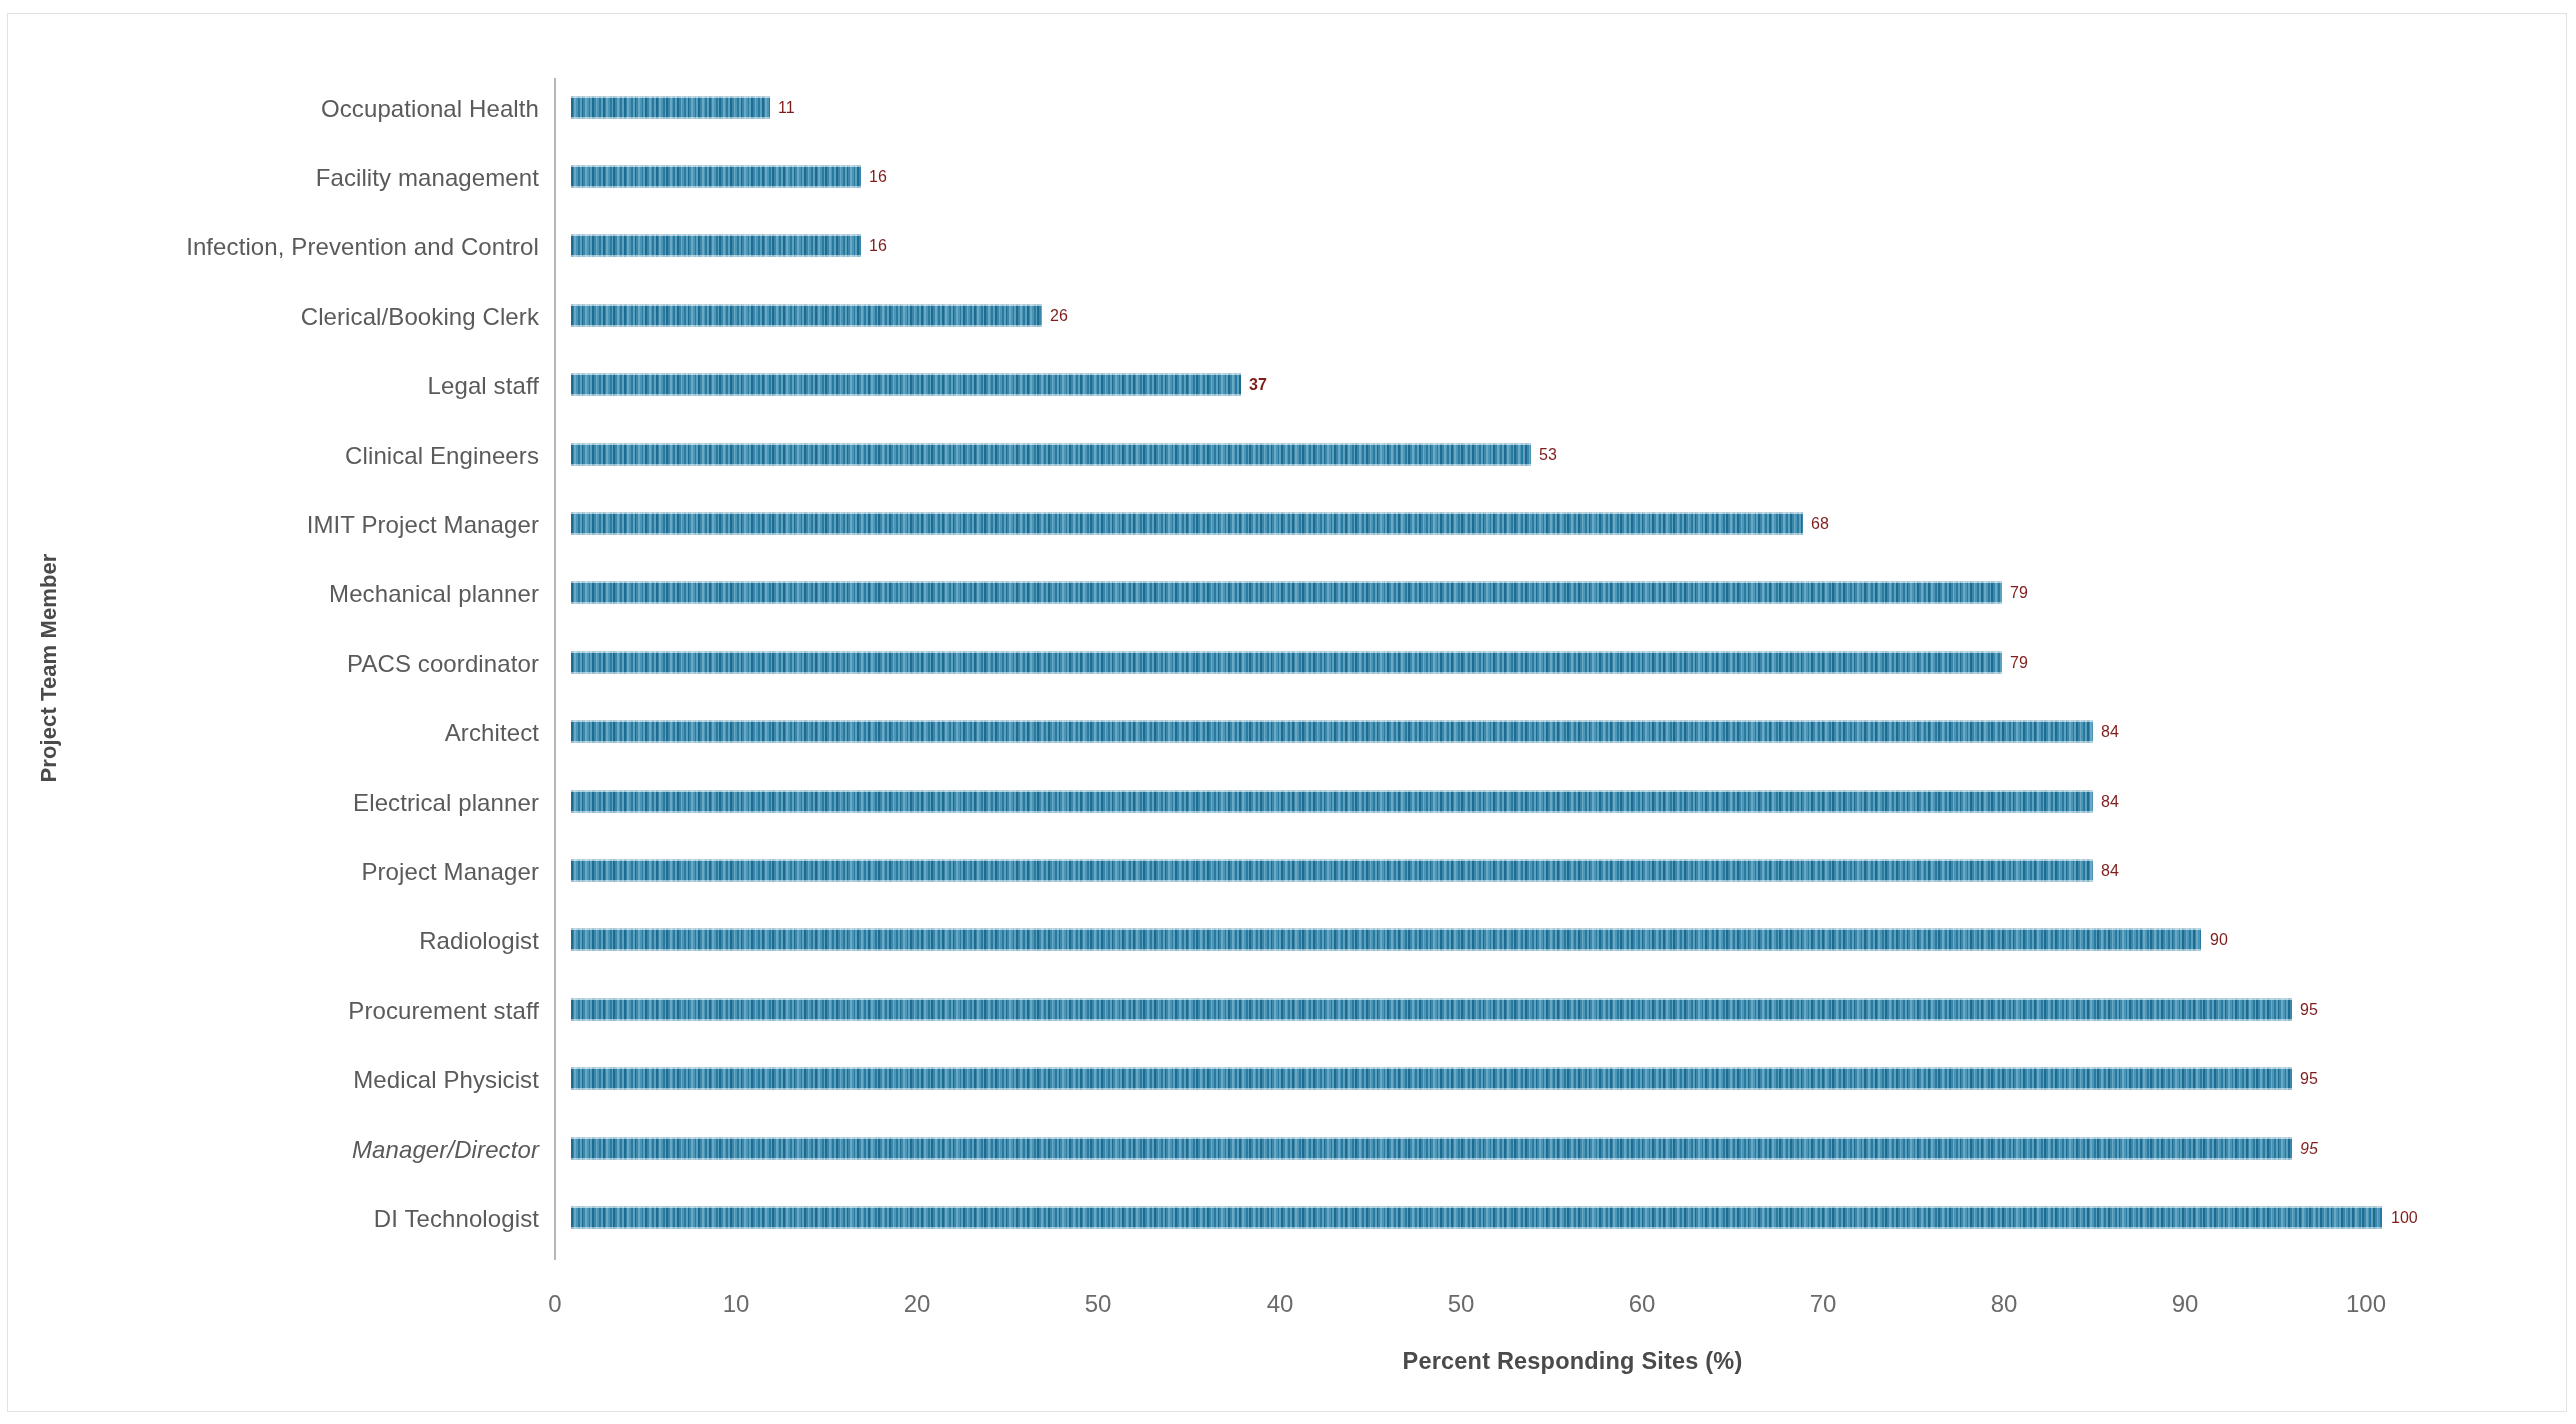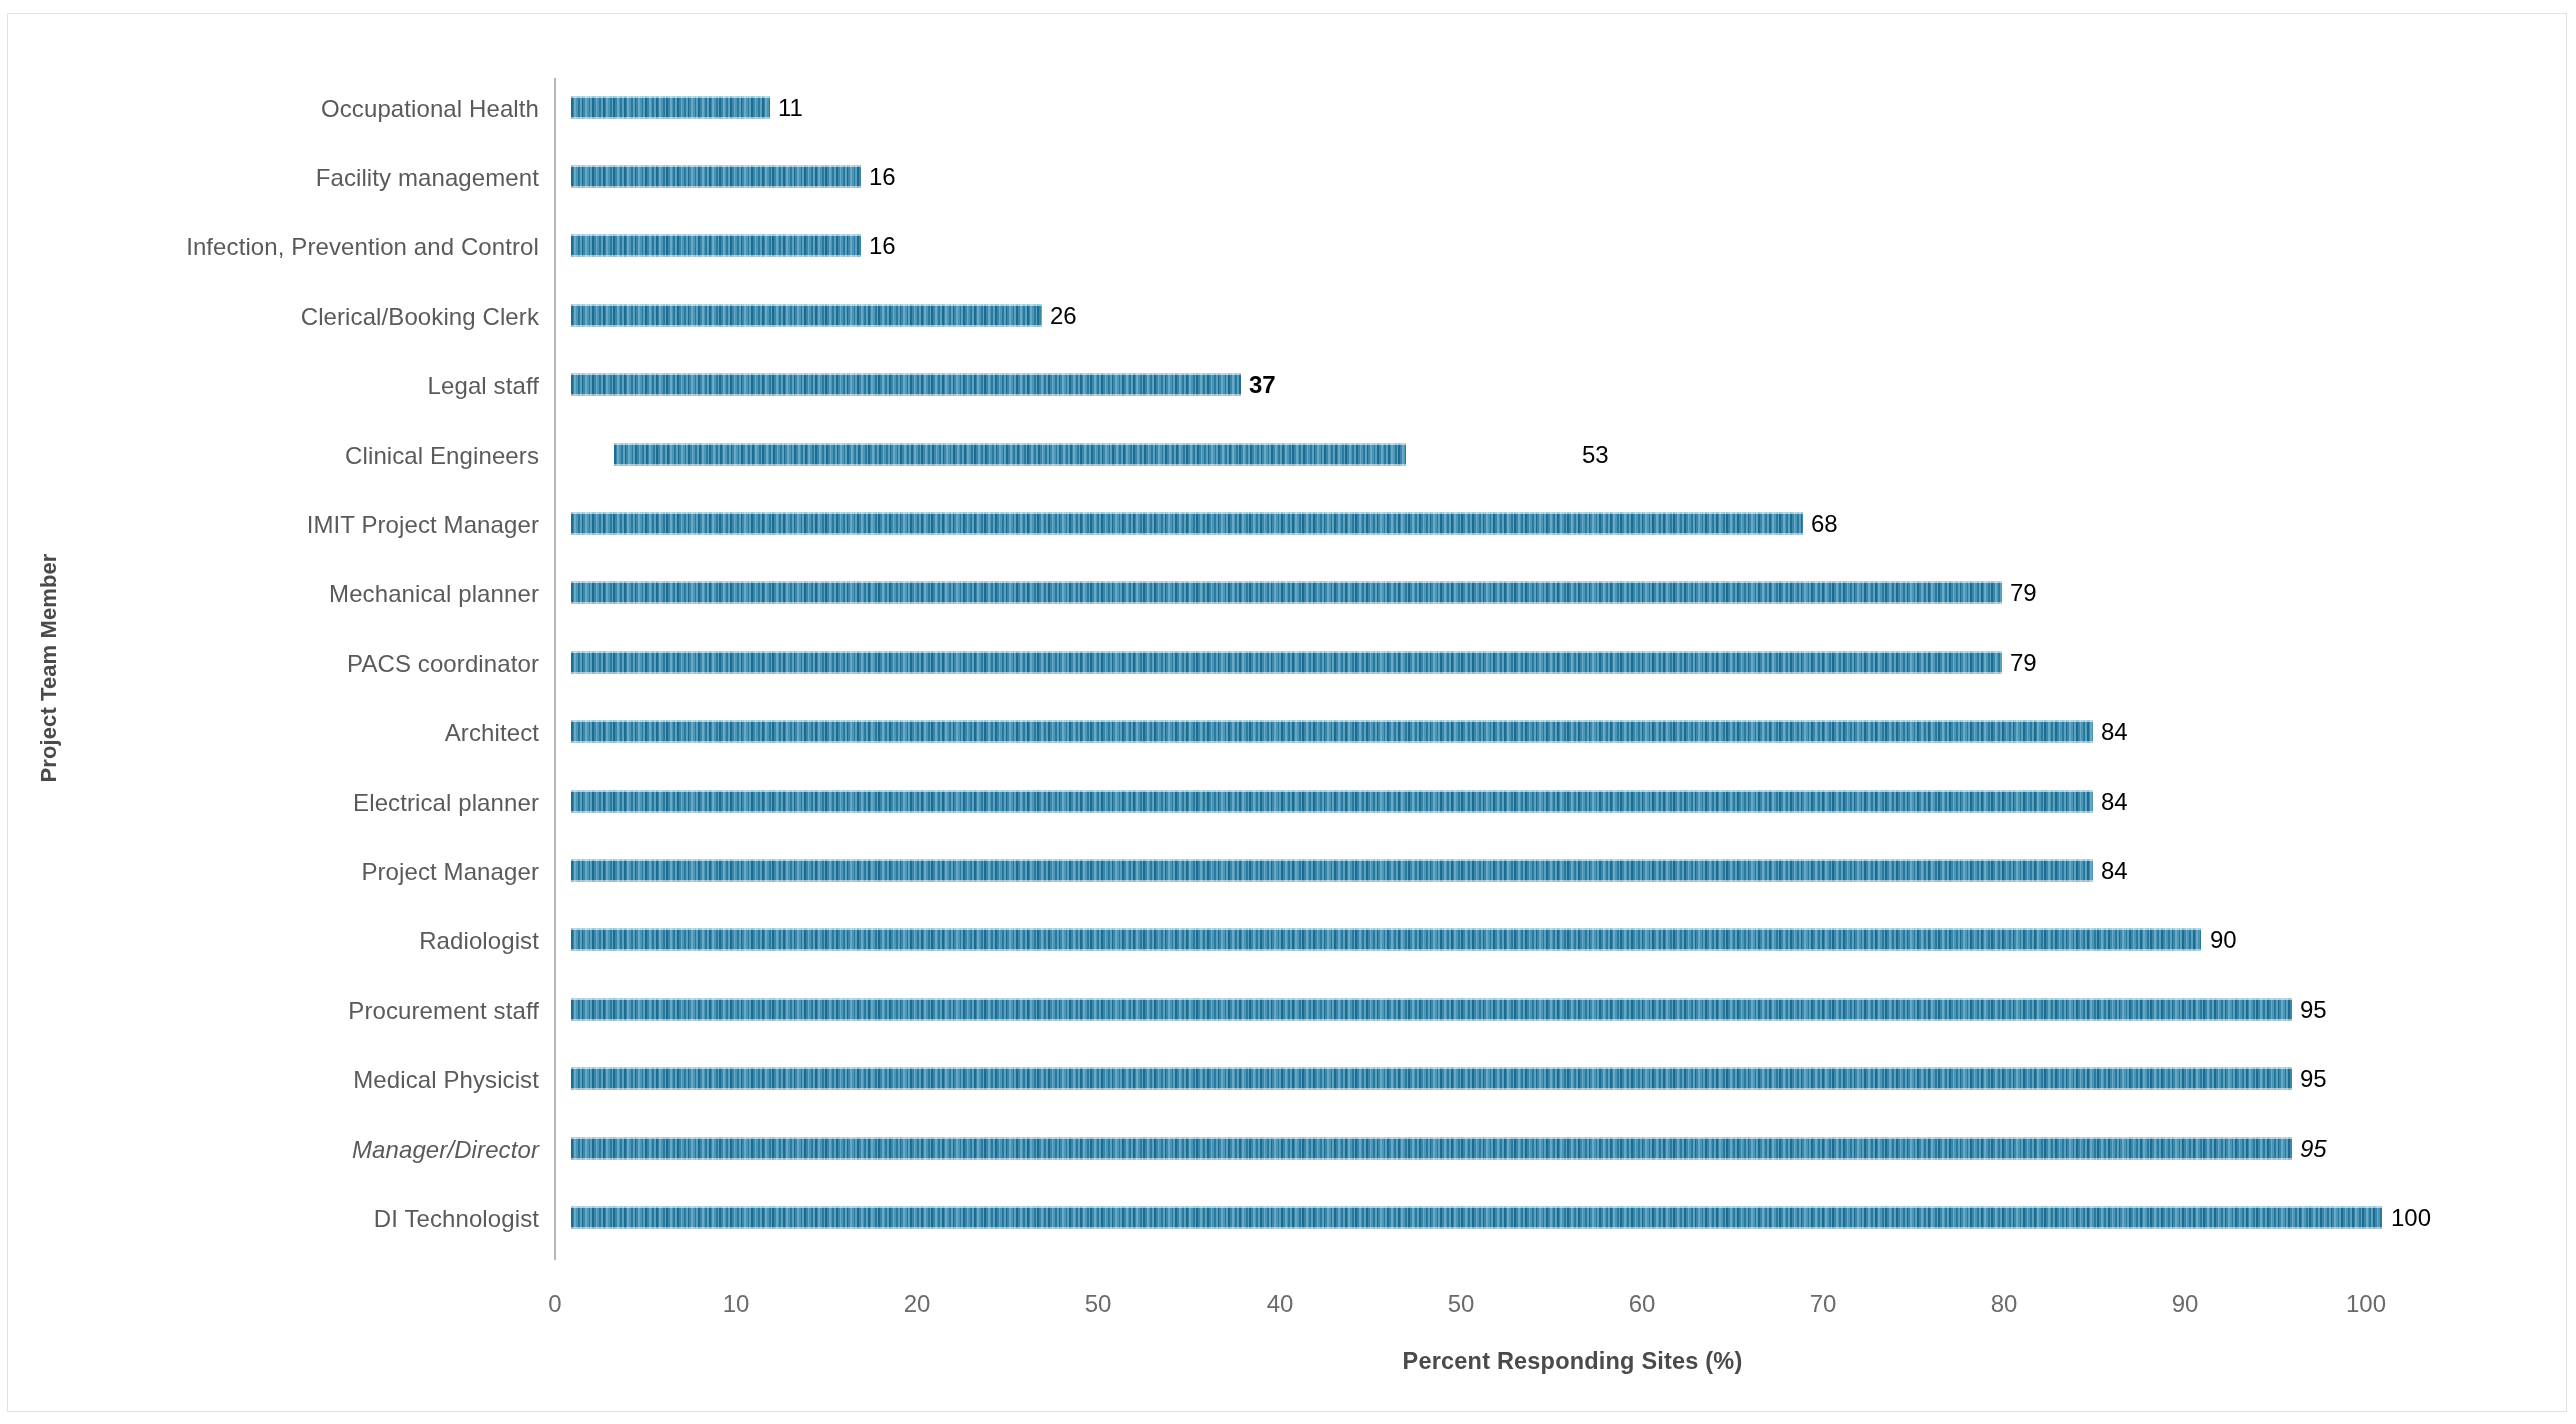--- a/index.html
+++ b/index.html
@@ -87,22 +87,22 @@
         #1d6b90 0px, #1d6b90 1.8px,
         #3a87ab 1.8px, #3a87ab 3.5px,
         #6aa9c6 3.5px, #6aa9c6 5.3px,
         #4b95b7 5.3px, #4b95b7 7px,
         #2a7a9f 7px, #2a7a9f 8.8px,
         #5ba2c1 8.8px, #5ba2c1 10.6px);
   }
   .bar-value{
     position:absolute;
     top:-0.6px;
-    font-size:24px;
-    color:#000000;
+    font-size:16px;
+    color:#7f1d1d;
     white-space:nowrap;
     line-height:25px;
     text-align:center;
   }
 
   
   .xtick{
     position:absolute;
     top:1276px;
     width:94px;
@@ -179,21 +179,21 @@
         </div>
         <div class="row" style="top: 341px;">
           <div class="cat-label">Legal staff</div>
           <div class="bar-wrap" style="width: 670px; font-weight: bold;">
             <div class="bar"></div>
             <div class="bar-value" style="left: 678px;">37</div>
           </div>
         </div>
         <div class="row" style="top: 411px;">
           <div class="cat-label">Clinical Engineers</div>
-          <div class="bar-wrap" style="width: 792px; margin-left: 43px;">
+          <div class="bar-wrap" style="width: 960px;">
             <div class="bar"></div>
             <div class="bar-value" style="left: 968px;">53</div>
           </div>
         </div>
         <div class="row" style="top: 480px;">
           <div class="cat-label">IMIT Project Manager</div>
           <div class="bar-wrap" style="width: 1232px;">
             <div class="bar"></div>
             <div class="bar-value" style="left: 1240px;">68</div>
           </div>

